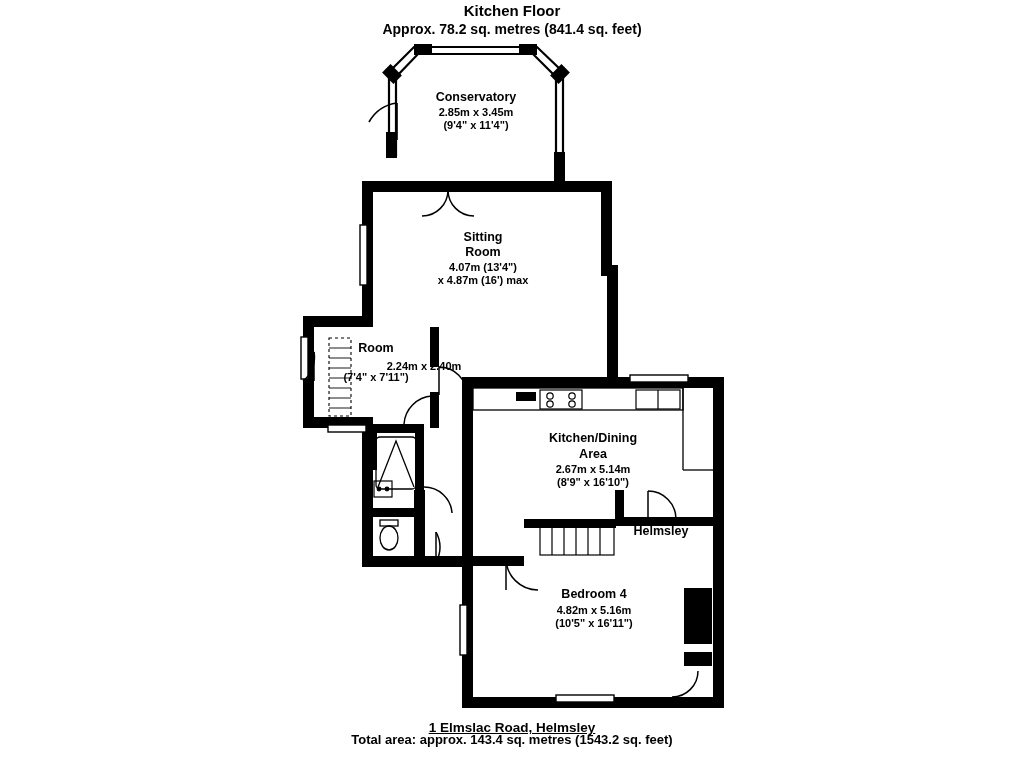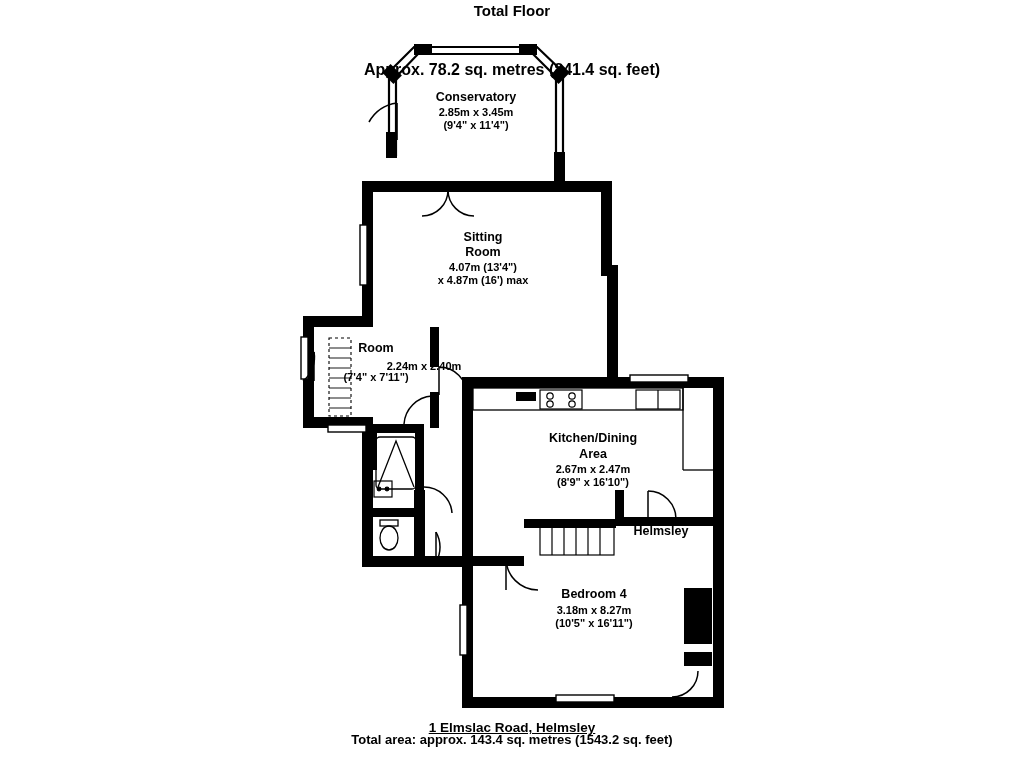--- a/index.html
+++ b/index.html
@@ -26,23 +26,22 @@
     position: absolute;
     text-align: center;
     white-space: nowrap;
     line-height: 1.18;
   }
   .title {
     font-size: 15px;
     font-weight: bold;
   }
   .subtitle {
-    font-size: 16px;
-    font-weight: bold;
-    margin-top: 40px;
+    font-size: 14px;
+    font-weight: bold;
   }
   .room-name {
     font-size: 12.5px;
     font-weight: bold;
   }
   .room-dims {
     font-size: 11px;
     font-weight: bold;
   }
   .footer-area {
@@ -235,41 +234,41 @@
     </g>
 
     <g fill="#000000">
       <rect x="516" y="392" width="20" height="9"></rect>
       <rect x="684" y="588" width="28" height="56"></rect>
       <rect x="684" y="652" width="28" height="14"></rect>
     </g>
   </g>
 </svg>
 
-<div class="txt title ctr" style="left:512px; top:2px;">Total Floor</div>
+<div class="txt title ctr" style="left:512px; top:2px;">Kitchen Floor</div>
 <div class="txt subtitle ctr" style="left:512px; top:21px;">Approx. 78.2 sq. metres (841.4 sq. feet)</div>
 
 <div class="txt room-name ctr" style="left:476px; top:90px;">Conservatory</div>
 <div class="txt room-dims ctr" style="left:476px; top:106px;">2.85m x 3.45m</div>
 <div class="txt room-dims ctr" style="left:476px; top:119px;">(9'4" x 11'4")</div>
 
 <div class="txt room-name ctr" style="left:483px; top:230px;">Sitting</div>
 <div class="txt room-name ctr" style="left:483px; top:245px;">Room</div>
 <div class="txt room-dims ctr" style="left:483px; top:261px;">4.07m (13'4")</div>
 <div class="txt room-dims ctr" style="left:483px; top:274px;">x 4.87m (16') max</div>
 
 <div class="txt room-name ctr" style="left:376px; top:341px;">Room</div>
 <div class="txt room-dims ctr" style="left:376px; top:360px;margin-left:48px;">2.24m x 2.40m</div>
 <div class="txt room-dims ctr" style="left:376px; top:371px;">(7'4" x 7'11")</div>
 
 <div class="txt room-name ctr" style="left:593px; top:431px;">Kitchen/Dining</div>
 <div class="txt room-name ctr" style="left:593px; top:447px;">Area</div>
-<div class="txt room-dims ctr" style="left:593px; top:463px;">2.67m x 2.47m</div>
+<div class="txt room-dims ctr" style="left:593px; top:463px;">2.67m x 5.14m</div>
 <div class="txt room-dims ctr" style="left:593px; top:476px;">(8'9" x 16'10")</div>
 
 <div class="txt room-name ctr" style="left:661px; top:524px;">Helmsley</div>
 
 <div class="txt room-name ctr" style="left:594px; top:587px;">Bedroom 4</div>
-<div class="txt room-dims ctr" style="left:594px; top:604px;">3.18m x 8.27m</div>
+<div class="txt room-dims ctr" style="left:594px; top:604px;">4.82m x 5.16m</div>
 <div class="txt room-dims ctr" style="left:594px; top:617px;">(10'5" x 16'11")</div>
 
 <div class="txt footer-area ctr" style="left:512px; top:732px;">Total area: approx. 143.4 sq. metres (1543.2 sq. feet)</div>
 <div class="txt footer-addr ctr" style="left:512px; top:720px;text-decoration:underline;">1 Elmslac Road, Helmsley</div>
 
 </body></html>

